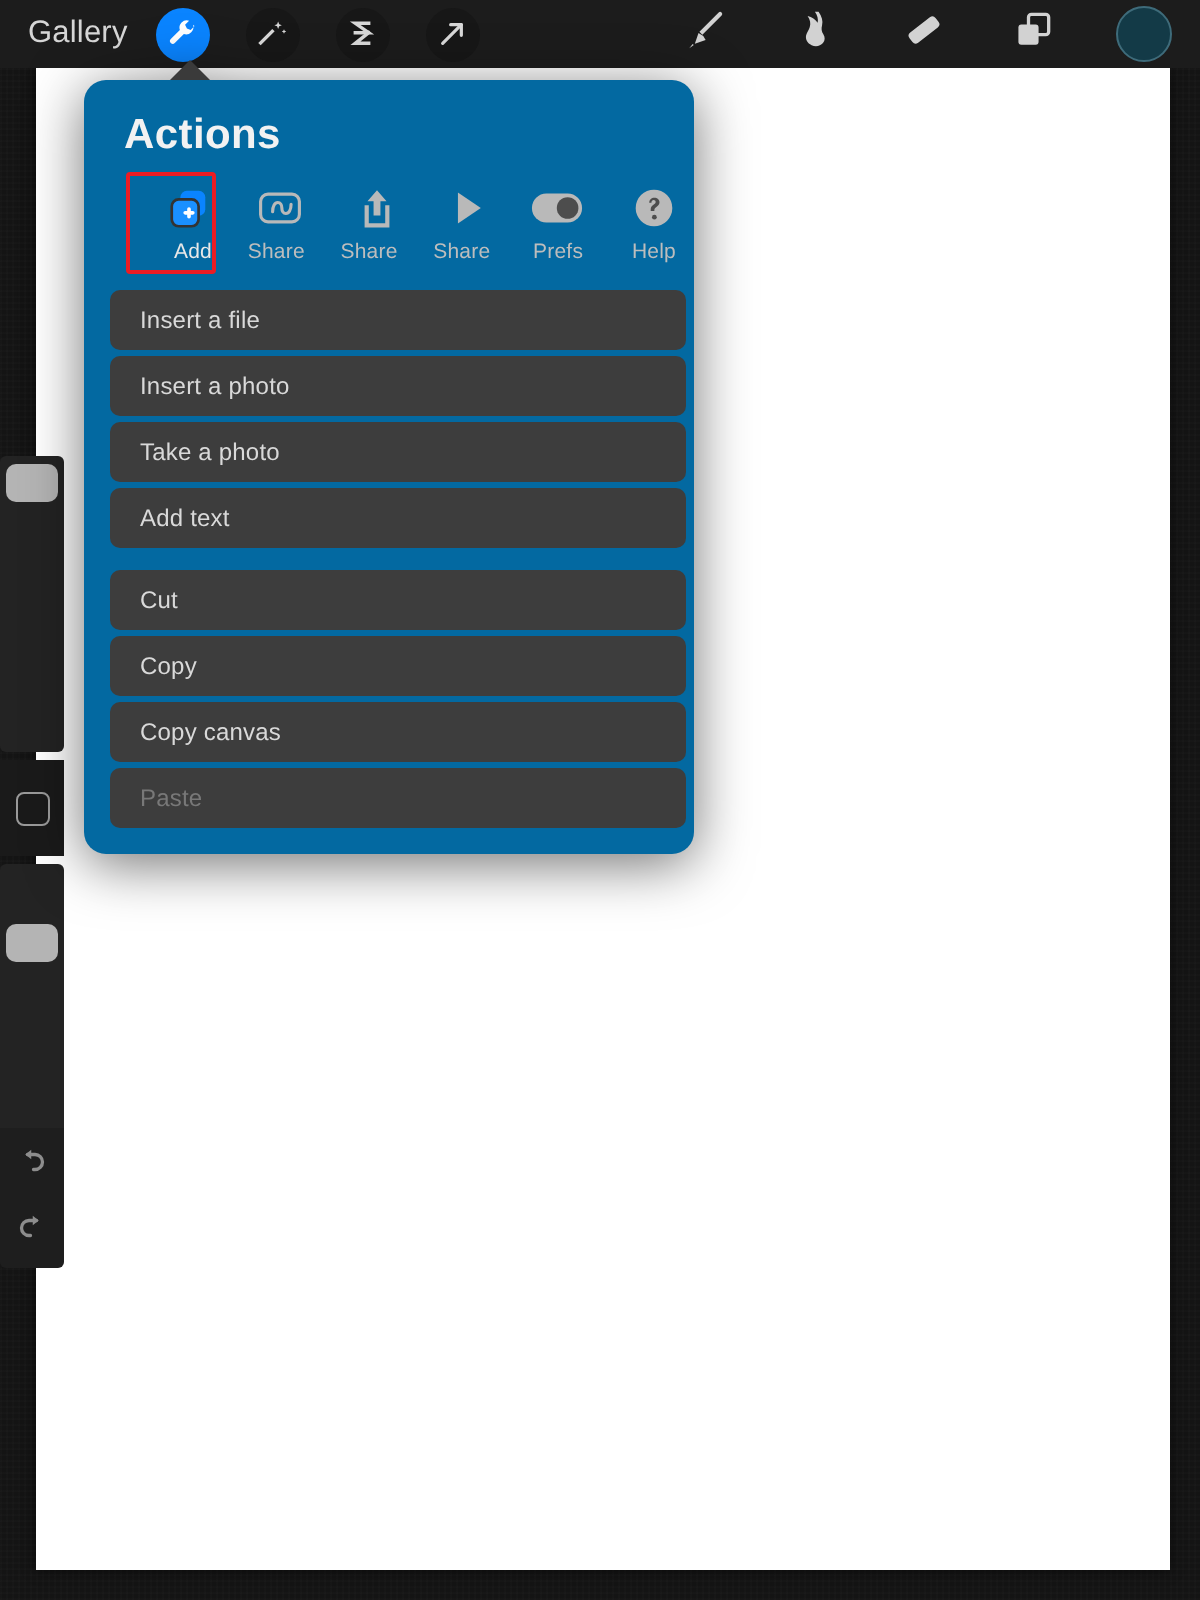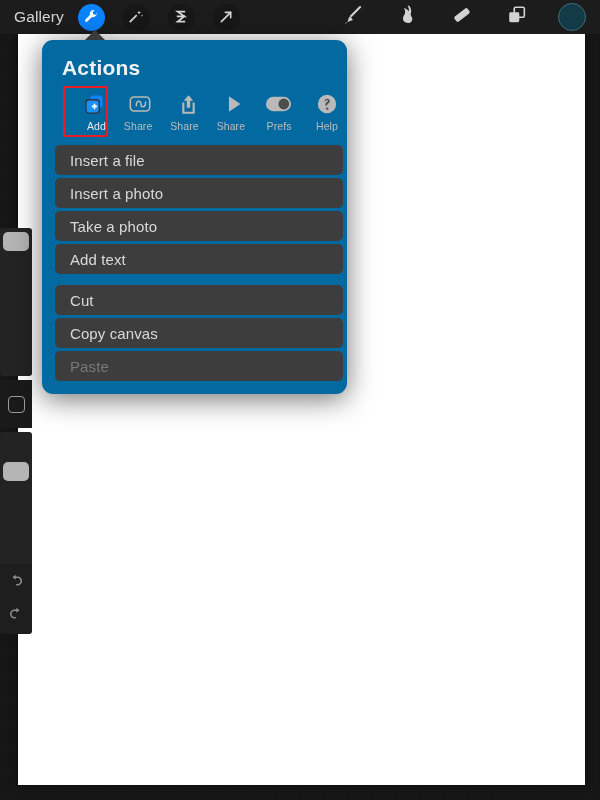--- a/index.html
+++ b/index.html
@@ -231,21 +231,21 @@
   .menu-group:last-child { margin-bottom: 0; }
   .menu-row {
     height: 30px;
     background: #3d3d3d;
     border-radius: 5px;
     display: flex;
     align-items: center;
     padding-left: 15px;
     margin-bottom: 3px;
     color: #d9d9d9;
-    font-size: 15px;
+    font-size: 12px;
     cursor: pointer;
     letter-spacing: 0.1px;
   }
   .menu-row:last-child { margin-bottom: 0; }
   .menu-row.disabled { color: #787878; cursor: default; }
 </style>
 </head>
 <body>
 
 <div id="app">
@@ -451,20 +451,21 @@
 
       <div class="menu-group">
         <div class="menu-row">Insert a file</div>
         <div class="menu-row">Insert a photo</div>
         <div class="menu-row">Take a photo</div>
         <div class="menu-row">Add text</div>
       </div>
 
       <div class="menu-group">
         <div class="menu-row">Cut</div>
+        <div class="menu-row">Copy</div>
         <div class="menu-row">Copy canvas</div>
         <div class="menu-row disabled">Paste</div>
       </div>
 
     </div>
   </div>
 
 </div>
 
 </body></html>

